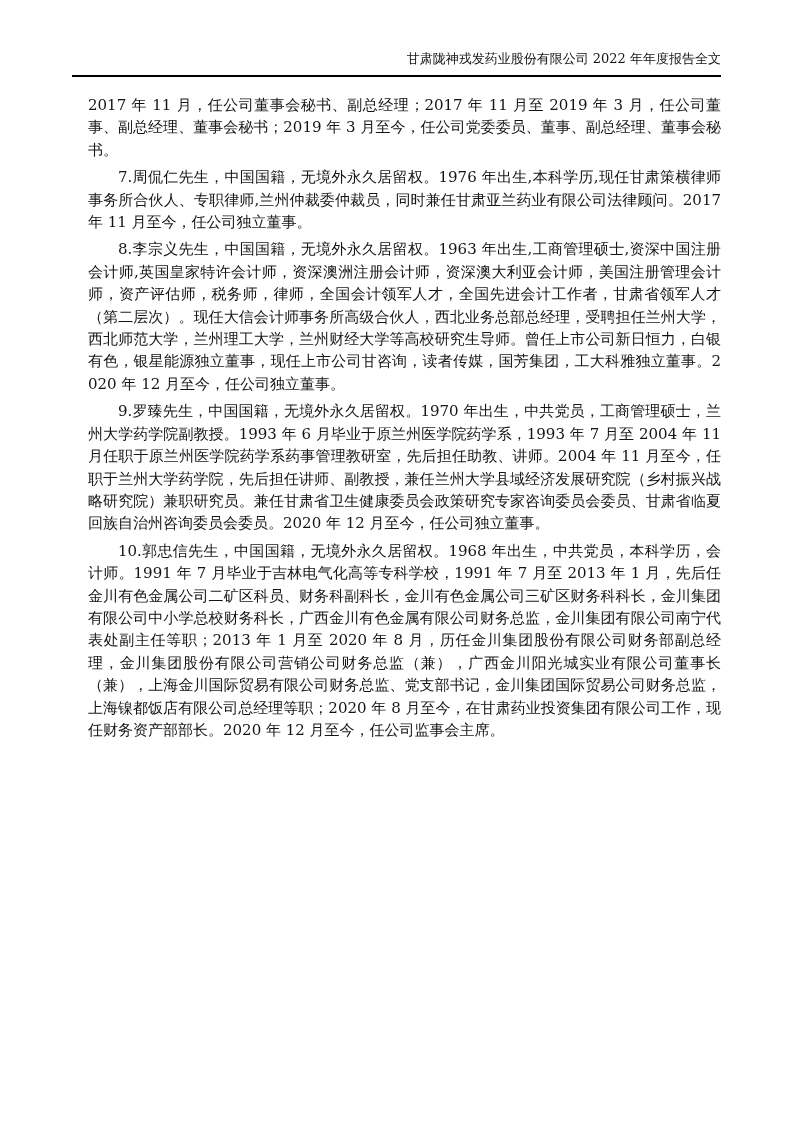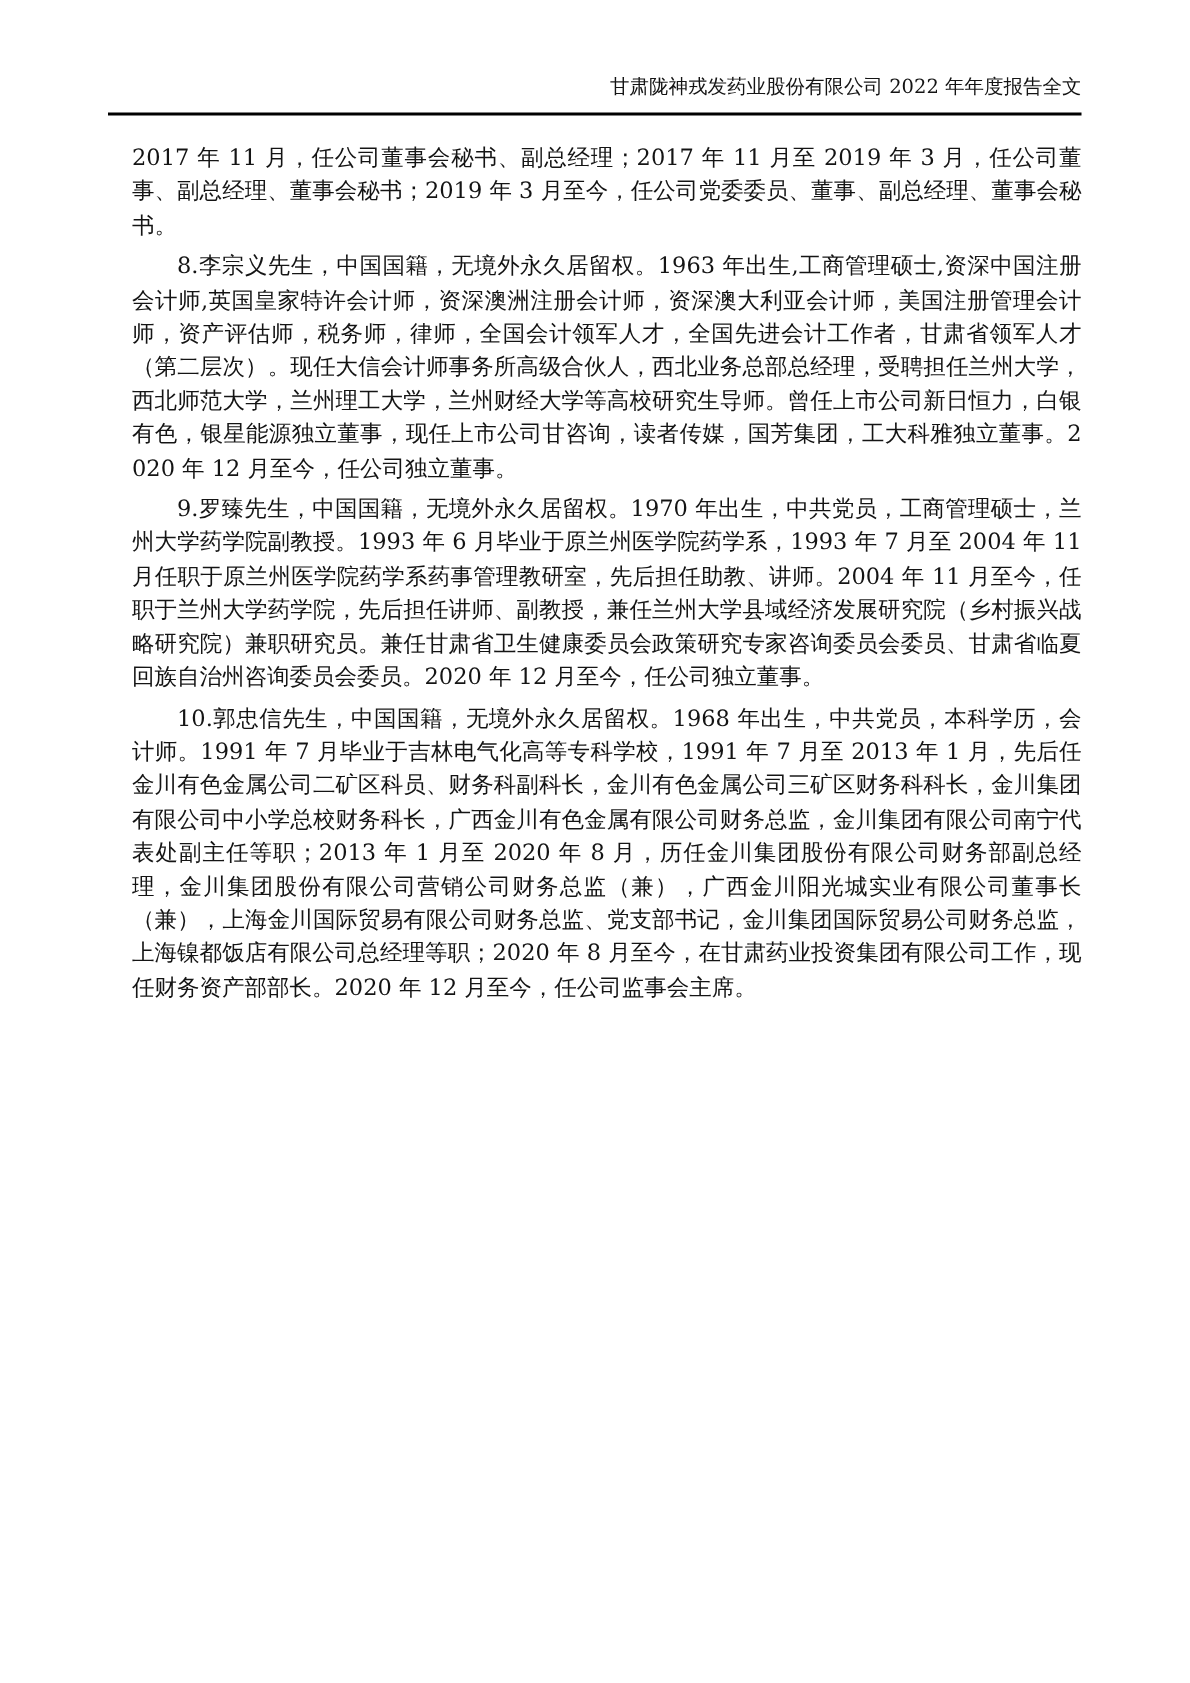--- a/index.html
+++ b/index.html
@@ -60,20 +60,21 @@
 <body>
 
 <div class="page">
 
   <div class="header">
     <span>甘肃陇神戎发药业股份有限公司 2022 年年度报告全文</span>
   </div>
 
   <div class="doc-body">
     <p class="para">2017 年 11 月，任公司董事会秘书、副总经理；2017 年 11 月至 2019 年 3 月，任公司董事、副总经理、董事会秘书；2019 年 3 月至今，任公司党委委员、董事、副总经理、董事会秘书。</p>
+    <p class="para indent">7.周侃仁先生，中国国籍，无境外永久居留权。1976 年出生,本科学历,现任甘肃策横律师事务所合伙人、专职律师,兰州仲裁委仲裁员，同时兼任甘肃亚兰药业有限公司法律顾问。2017 年 11 月至今，任公司独立董事。</p>
     <p class="para indent">8.李宗义先生，中国国籍，无境外永久居留权。1963 年出生,工商管理硕士,资深中国注册会计师,英国皇家特许会计师，资深澳洲注册会计师，资深澳大利亚会计师，美国注册管理会计师，资产评估师，税务师，律师，全国会计领军人才，全国先进会计工作者，甘肃省领军人才（第二层次）。现任大信会计师事务所高级合伙人，西北业务总部总经理，受聘担任兰州大学，西北师范大学，兰州理工大学，兰州财经大学等高校研究生导师。曾任上市公司新日恒力，白银有色，银星能源独立董事，现任上市公司甘咨询，读者传媒，国芳集团，工大科雅独立董事。2020 年 12 月至今，任公司独立董事。</p>
     <p class="para indent">9.罗臻先生，中国国籍，无境外永久居留权。1970 年出生，中共党员，工商管理硕士，兰州大学药学院副教授。1993 年 6 月毕业于原兰州医学院药学系，1993 年 7 月至 2004 年 11 月任职于原兰州医学院药学系药事管理教研室，先后担任助教、讲师。2004 年 11 月至今，任职于兰州大学药学院，先后担任讲师、副教授，兼任兰州大学县域经济发展研究院（乡村振兴战略研究院）兼职研究员。兼任甘肃省卫生健康委员会政策研究专家咨询委员会委员、甘肃省临夏回族自治州咨询委员会委员。2020 年 12 月至今，任公司独立董事。</p>
     <p class="para indent">10.郭忠信先生，中国国籍，无境外永久居留权。1968 年出生，中共党员，本科学历，会计师。1991 年 7 月毕业于吉林电气化高等专科学校，1991 年 7 月至 2013 年 1 月，先后任金川有色金属公司二矿区科员、财务科副科长，金川有色金属公司三矿区财务科科长，金川集团有限公司中小学总校财务科长，广西金川有色金属有限公司财务总监，金川集团有限公司南宁代表处副主任等职；2013 年 1 月至 2020 年 8 月，历任金川集团股份有限公司财务部副总经理，金川集团股份有限公司营销公司财务总监（兼），广西金川阳光城实业有限公司董事长（兼），上海金川国际贸易有限公司财务总监、党支部书记，金川集团国际贸易公司财务总监，上海镍都饭店有限公司总经理等职；2020 年 8 月至今，在甘肃药业投资集团有限公司工作，现任财务资产部部长。2020 年 12 月至今，任公司监事会主席。</p>
   </div>
 
   <div class="page-number">35</div>
 
 </div>
 
 </body></html>

